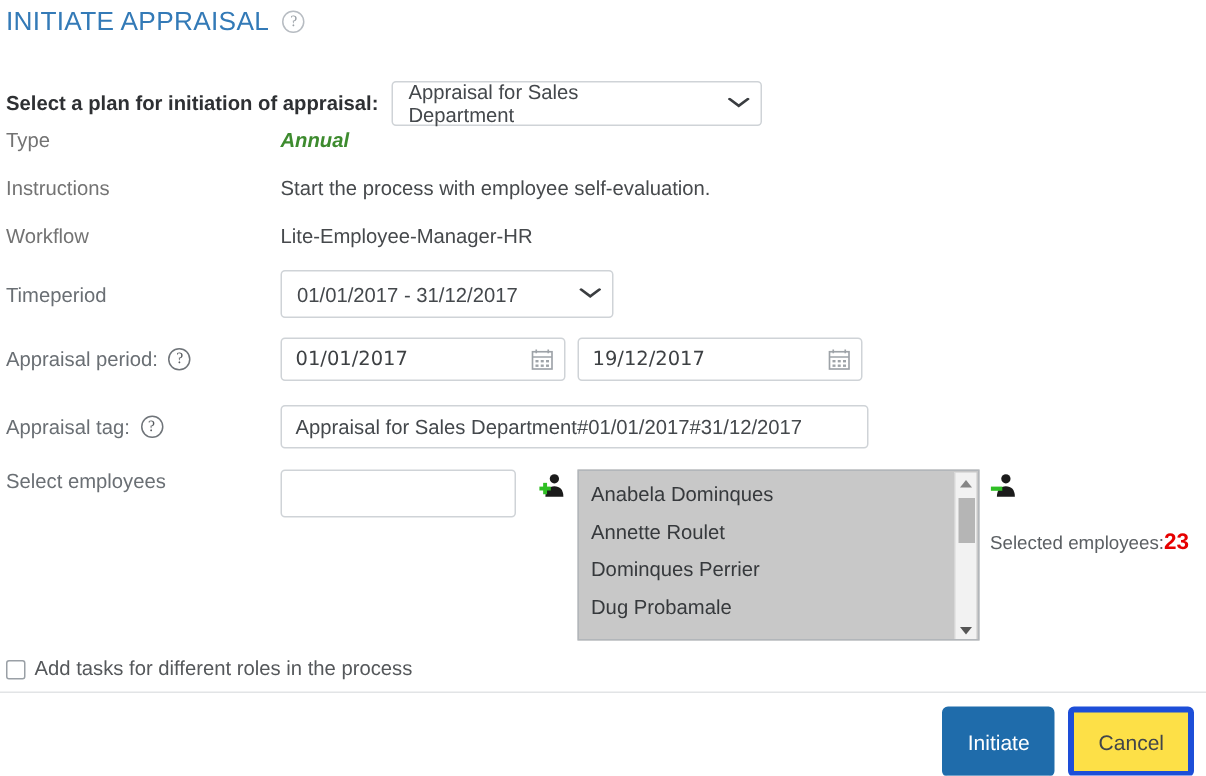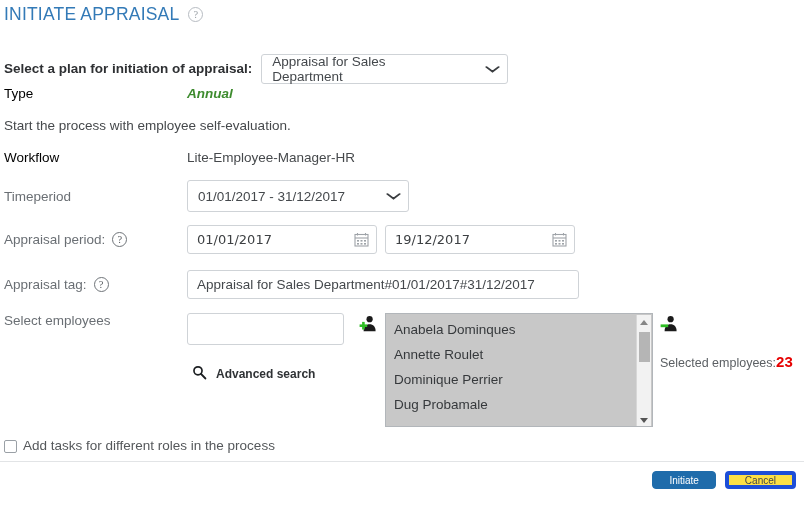--- a/index.html
+++ b/index.html
@@ -107,21 +107,21 @@
   
   .info-row {
     position: absolute;
     left: 4px;
     display: flex;
     align-items: baseline;
     font-size: 13.5px;
   }
   .info-label {
     width: 183px;
-    color: #000000;
+    color: #737373;
     flex: 0 0 183px;
     white-space: nowrap;
   }
   .info-value {
     color: #46494c;
     white-space: nowrap;
   }
   .info-value.annual {
     color: #3d8b2e;
     font-weight: bold;
@@ -340,24 +340,24 @@
   .footer {
     position: absolute;
     right: 8px;
     top: 471px;
     display: flex;
     align-items: center;
     gap: 9px;
   }
   .btn {
     box-sizing: border-box;
-    font-size: 10px;
+    font-size: 14px;
     border-radius: 4px;
     padding: 0 16px;
-    height: 18px;
+    height: 47px;
     display: flex;
     align-items: center;
     justify-content: center;
     cursor: pointer;
     white-space: nowrap;
   }
   .btn-primary {
     background: #1f6cab;
     border: 1px solid #1f6cab;
     color: #ffffff;
@@ -389,20 +389,21 @@
       </span>
     </div>
   </div>
 
   <div class="info-row" id="row-type">
     <div class="info-label">Type</div>
     <div class="info-value annual">Annual</div>
   </div>
 
   <div class="info-row" id="row-instructions">
+    <div class="info-label">Instructions</div>
     <div class="info-value">Start the process with employee self-evaluation.</div>
   </div>
 
   <div class="info-row" id="row-workflow">
     <div class="info-label">Workflow</div>
     <div class="info-value">Lite-Employee-Manager-HR</div>
   </div>
 
   <div class="field-row" id="row-timeperiod">
     <div class="field-label">
@@ -473,45 +474,36 @@
     </div>
   </div>
 
   <div class="field-row" id="row-employees">
     <div class="field-label">
       <span>Select employees</span>
     </div>
 
     <div class="emp-left">
       <input id="employee-search" type="text" placeholder="" style="">
-      <div class="adv-search">
-        <span>
-          <svg width="15" height="15" viewBox="0 0 16 16">
-            <circle cx="6.4" cy="6.2" r="4.3" fill="none" stroke="#1c1f22" stroke-width="1.8"></circle>
-            <line x1="9.6" y1="9.5" x2="14.2" y2="14.3" stroke="#1c1f22" stroke-width="2.2" stroke-linecap="round"></line>
-          </svg>
-        </span>
-        <span>Advanced search</span>
-      </div>
     </div>
 
     <span class="person-icon icon-add">
       <svg width="18" height="18" viewBox="0 0 18 18">
         <circle cx="10.6" cy="4.2" r="3.1" fill="#1b1b1b"></circle>
         <path d="M4.6 16.2 C4.6 11.5 7.0 9.2 10.6 9.2 C14.2 9.2 16.6 11.5 16.6 16.2 Z" fill="#1b1b1b"></path>
         <rect x="0.6" y="9.4" width="7.6" height="2.6" fill="#2fbf24"></rect>
         <rect x="3.1" y="6.9" width="2.6" height="7.6" fill="#2fbf24"></rect>
       </svg>
     </span>
 
     <div class="list-wrap">
       <div class="emp-list">
         <div class="emp-item">Anabela Dominques</div>
         <div class="emp-item">Annette Roulet</div>
-        <div class="emp-item">Dominique Perrier</div>
+        <div class="emp-item">Dominques Perrier</div>
         <div class="emp-item">Dug Probamale</div>
         <div class="scrollbar">
           <div class="sb-arrow up">
               <span class="tri"></span>
             </div>
           <div class="sb-thumb"></div>
           <div class="sb-arrow down">
               <span class="tri"></span>
             </div>
         </div>

